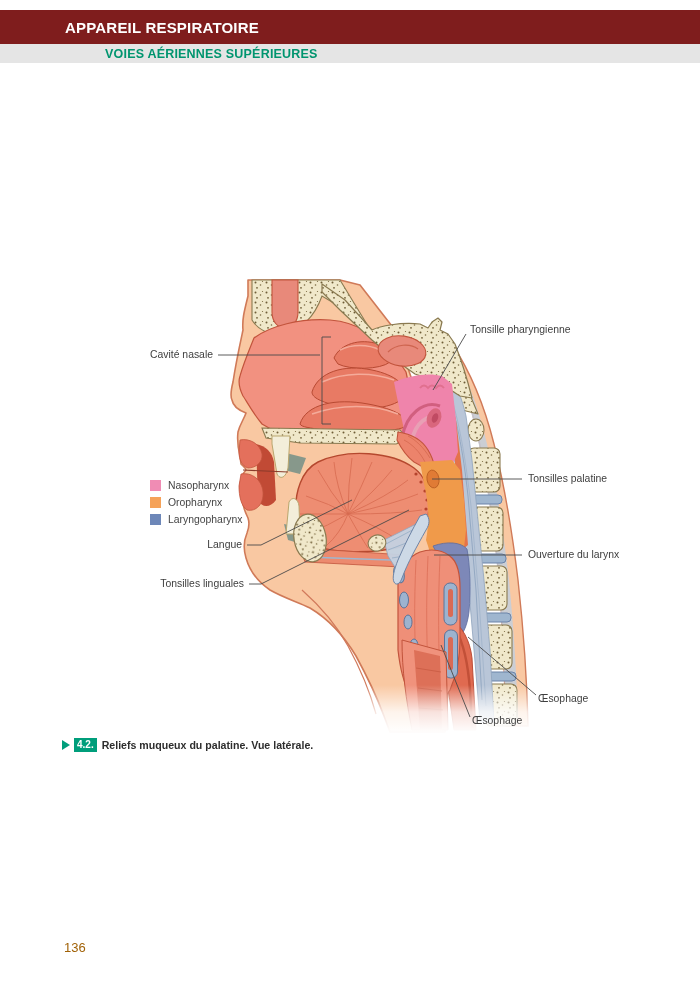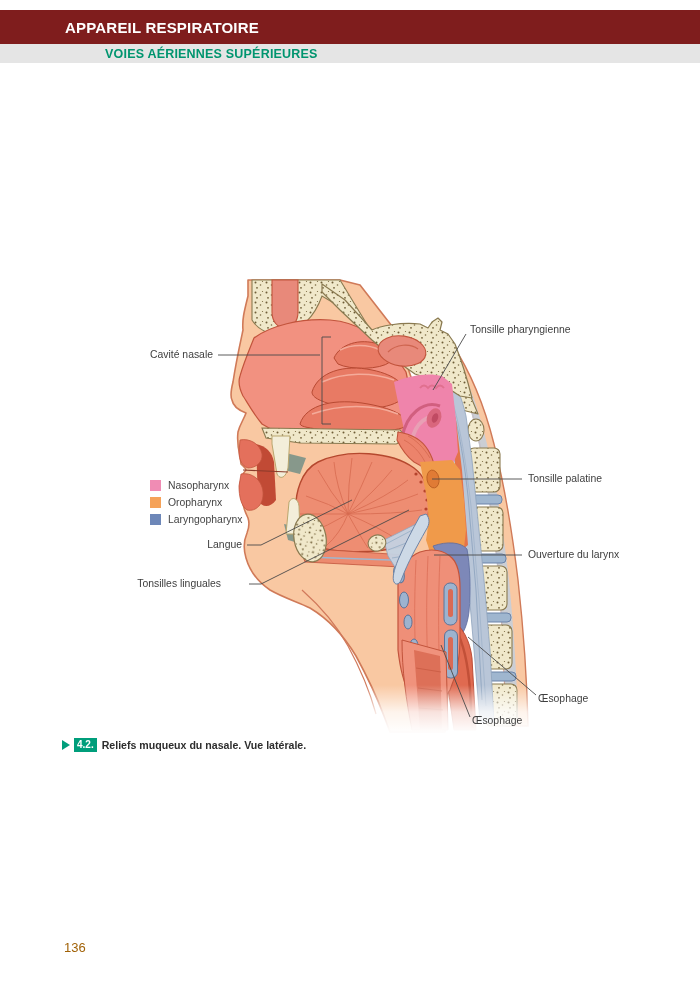--- a/index.html
+++ b/index.html
@@ -222,24 +222,24 @@
       <path d="M522,555 L434,555"></path>
       <path d="M247,545 L261,545 L352,500"></path>
       <path d="M249,584 L261,584 L409,510"></path>
       <path d="M536,695 L468,637"></path>
       <path d="M470,717 L441,645"></path>
     </g>
   </svg>
 
   <div class="fig-label r" style="right:487px;top:348px;">Cavité nasale</div>
   <div class="fig-label" style="left:470px;top:323px;">Tonsille pharyngienne</div>
-  <div class="fig-label" style="left:528px;top:472px;">Tonsille palatine</div>
+  <div class="fig-label" style="left:528px;top:472px;">Tonsilles palatine</div>
   <div class="fig-label" style="left:528px;top:548px;">Ouverture du larynx</div>
   <div class="fig-label r" style="right:458px;top:538px;">Langue</div>
-  <div class="fig-label r" style="right:479px;top:577px;">Tonsilles linguales</div>
+  <div class="fig-label r" style="right:456px;top:577px;">Tonsilles linguales</div>
   <div class="fig-label" style="left:538px;top:692px;">Œsophage</div>
   <div class="fig-label" style="left:472px;top:714px;">Œsophage</div>
 
   <div class="legend">
     <div class="legend-row">
       <div class="legend-swatch" style="background: rgb(240, 140, 180);"></div>
       <div class="legend-label">Nasopharynx</div>
     </div>
     <div class="legend-row">
       <div class="legend-swatch" style="background: rgb(245, 162, 89);"></div>
@@ -247,18 +247,18 @@
     </div>
     <div class="legend-row">
       <div class="legend-swatch" style="background: rgb(109, 135, 184);"></div>
       <div class="legend-label">Laryngopharynx</div>
     </div>
   </div>
 
   <div class="caption">
     <div class="tri" style="border-left-color: rgb(0, 158, 123);"></div>
     <div class="numbox" style="background: rgb(0, 158, 123);">4.2.</div>
-    <div class="txt">Reliefs muqueux du nasale. Vue latérale.</div>
+    <div class="txt">Reliefs muqueux du palatine. Vue latérale.</div>
   </div>
 
   <div class="pagenum">136</div>
 
 </div>
 
 </body></html>

